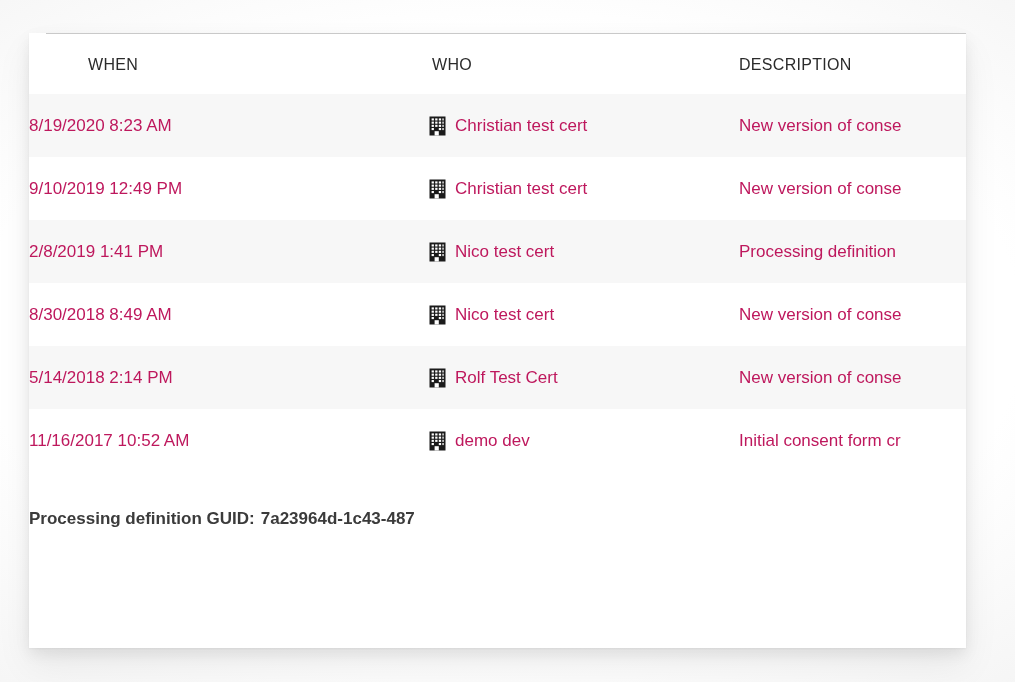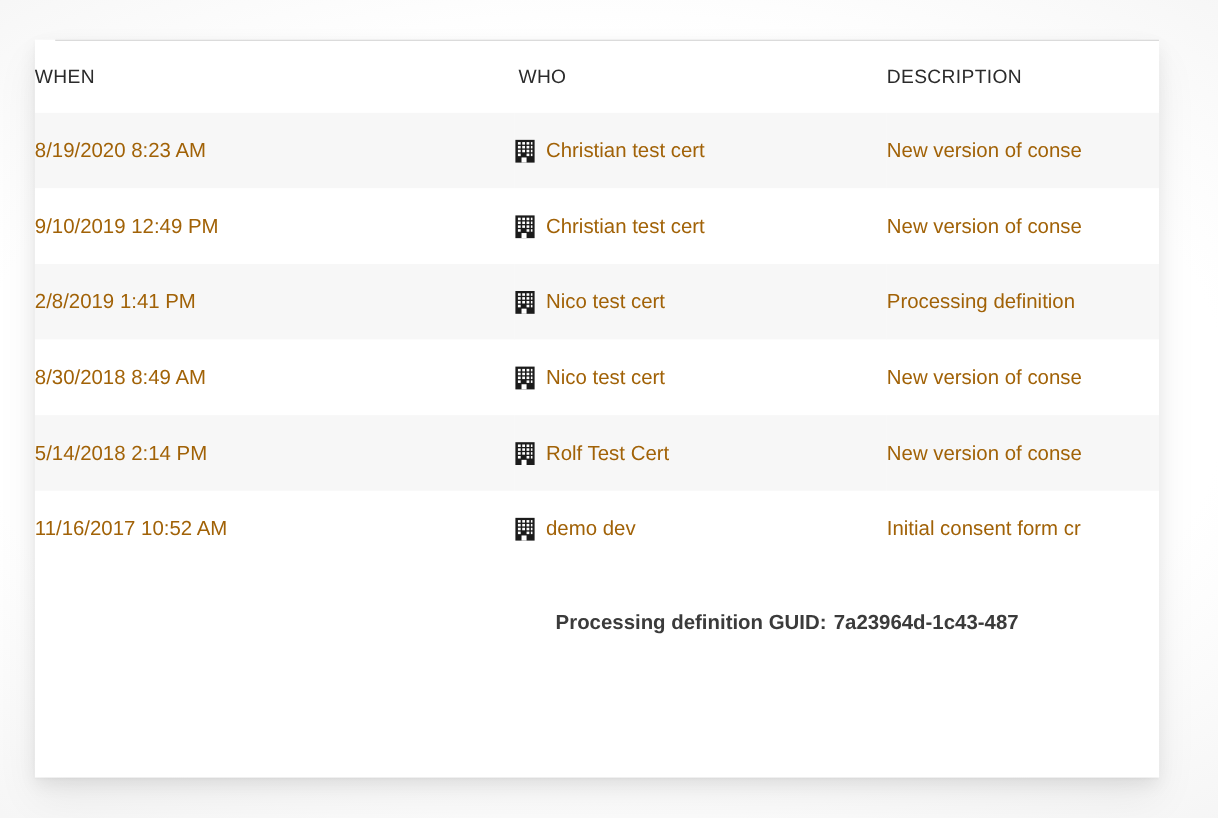--- a/index.html
+++ b/index.html
@@ -81,30 +81,30 @@
     font-weight: 400;
     font-size: 16px;
     color: #2b2b2b;
     padding: 22px 0 20px 0;
     font-family: "Liberation Sans Narrow", "Liberation Sans", sans-serif;
     font-stretch: condensed;
     letter-spacing: 0.3px;
     white-space: nowrap;
     background: #ffffff;
   }
-  .vh-table thead th.th-when { }
+  .vh-table thead th.th-when { padding-left: 59px; }
   .vh-table thead th.th-who  { padding-left: 3px; }
   .vh-table thead th.th-desc { padding-left: 0px; }
 
   .vh-table tbody tr.row-odd  { background: #f7f7f7; }
   .vh-table tbody tr.row-even { background: #ffffff; }
 
   .vh-table tbody td {
     font-size: 17px;
-    color: #a16207;
+    color: #be185d;
     height: 63px;
     padding: 0;
     vertical-align: middle;
     white-space: nowrap;
     overflow: visible;
   }
   td.td-when { padding-left: 59px; }
   td.td-who  { padding-left: 3px; text-align: right; }
   td.td-desc { padding-left: 0px; margin-left: 12px; }
 
@@ -122,21 +122,20 @@
     display: block;
   }
 
   .footer-guid {
     padding-top: 37px;
     padding-right: 0;
     font-size: 17px;
     font-weight: bold;
     color: #3b3b3b;
     white-space: nowrap;
-    padding-left: 434px;
   }
   .footer-guid .guid-value {
     font-weight: bold;
     margin-left: 6px;
   }
 </style>
 </head>
 <body>
 
 <div class="page-backdrop"></div>

